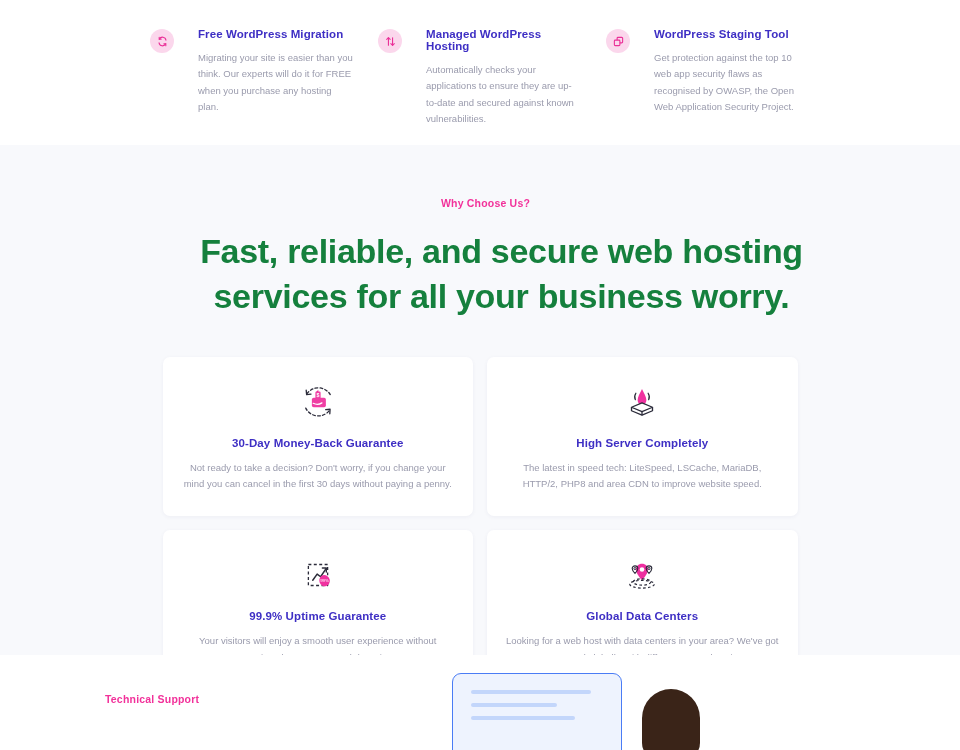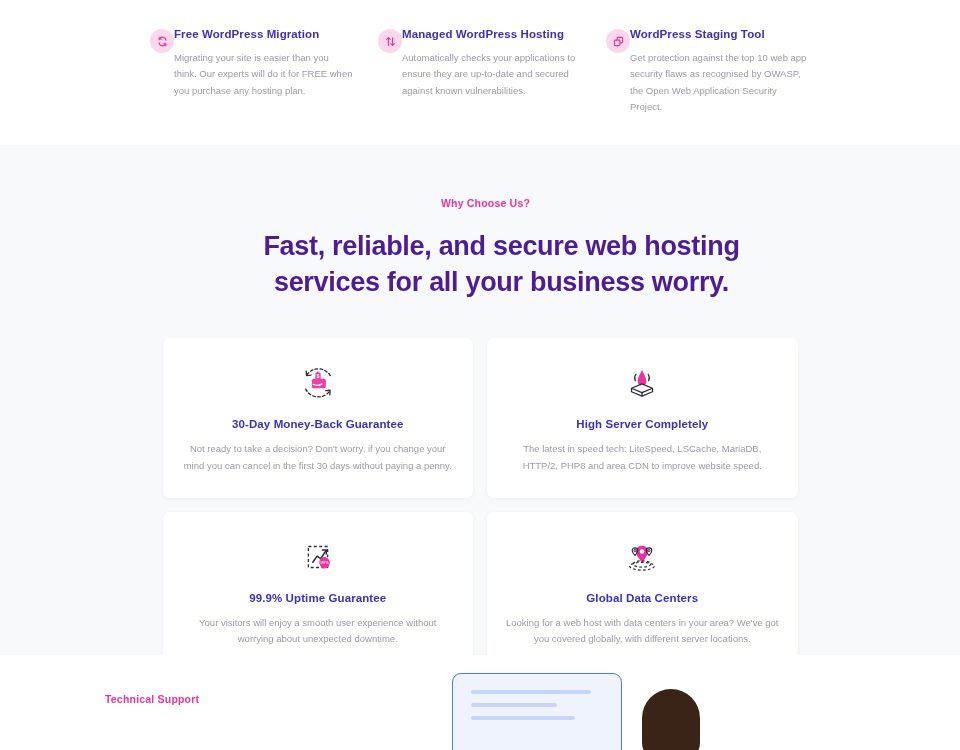--- a/index.html
+++ b/index.html
@@ -22,21 +22,21 @@
   .top-strip-inner {
     width: 660px;
     margin: 0 auto;
     display: flex;
     gap: 24px;
   }
   .feature-item {
     flex: 1;
     display: flex;
     align-items: flex-start;
-    gap: 0;
+    gap: 24px;
   }
   .feature-badge {
     width: 24px;
     height: 24px;
     min-width: 24px;
     border-radius: 50%;
     background: #fbd7ec;
     display: flex;
     align-items: center;
     justify-content: center;
@@ -67,22 +67,22 @@
     text-align: center;
     color: #f2319a;
     font-size: 10.5px;
     font-weight: 700;
     letter-spacing: 0.2px;
     margin-bottom: 20px;
     margin-left: 11px;
   }
   .why-heading {
     text-align: center;
-    color: #4c1d95;
-    font-size: 27px;
+    color: #15803d;
+    font-size: 34px;
     font-weight: 700;
     line-height: 1.32;
     letter-spacing: -0.3px;
     margin-bottom: 38px;
     margin-left: 43px;
   }
 
   .card-grid {
     width: 635px;
     margin: 0 auto;

